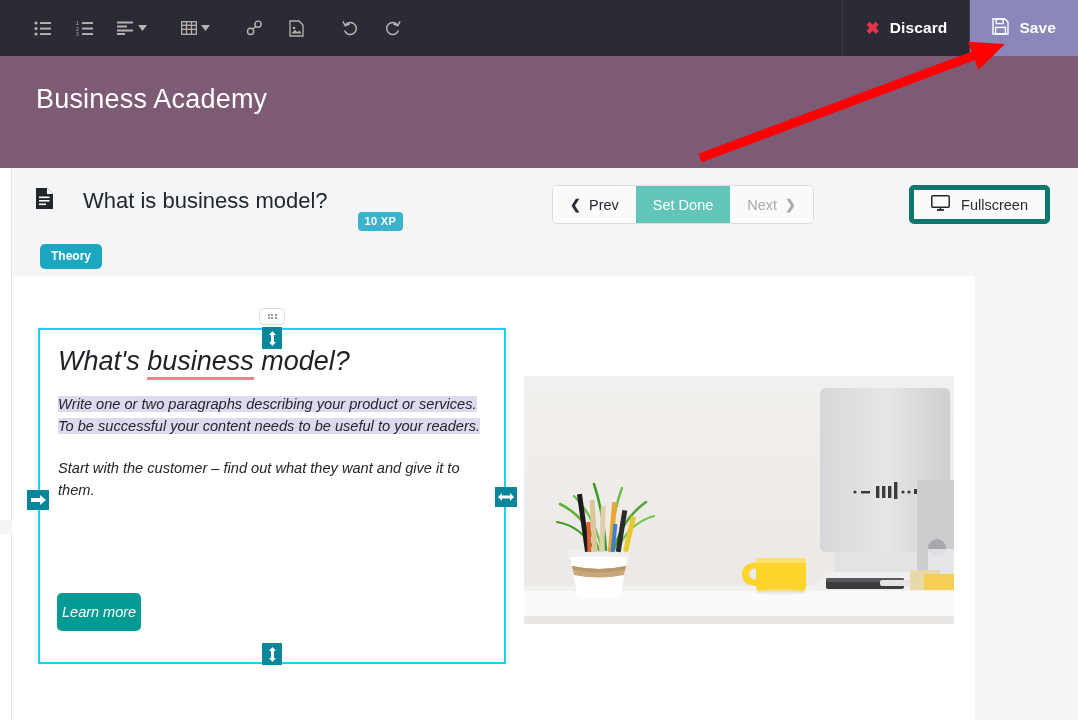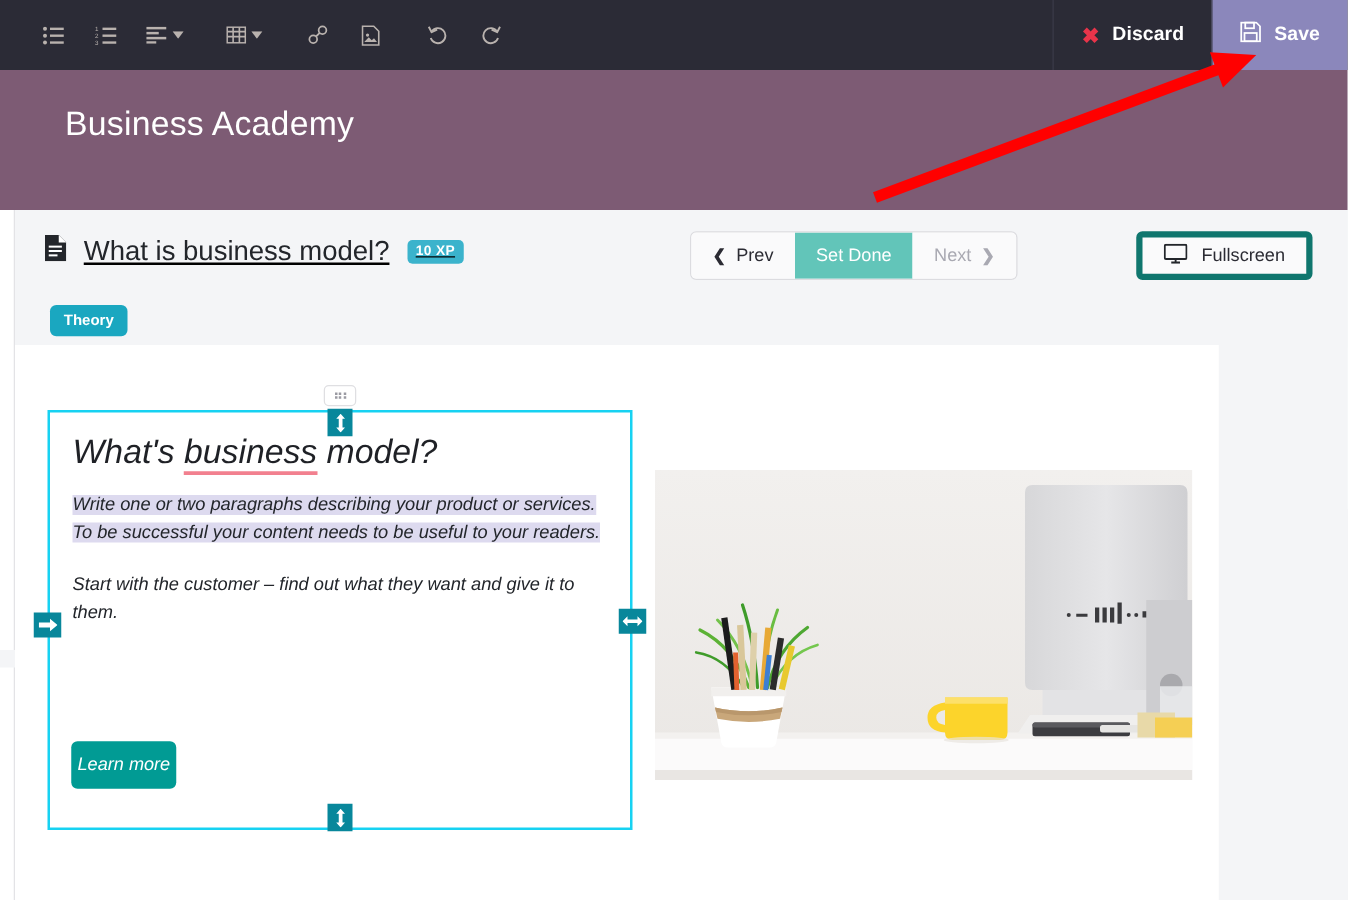--- a/index.html
+++ b/index.html
@@ -42,21 +42,21 @@
   }
   .x-icon { color: #e8344a; font-size: 17px; font-weight: bold; line-height: 1; }
 
   
   .course-header {
     position: absolute; top: 56px; left: 0;
     width: 1078px; height: 112px;
     background: #7d5b74;
   }
   .course-title {
-    position: absolute; left: 52px; top: 28px;
+    position: absolute; left: 36px; top: 28px;
     color: #ffffff; font-size: 27px; font-weight: normal;
     letter-spacing: .2px;
   }
   .progress-row {
     position: absolute; left: 38px; top: 130px;
     display: flex; align-items: center; gap: 12px;
   }
   .progress-track {
     width: 468px; height: 11px; border-radius: 6px;
     background: #5e4357;
@@ -78,29 +78,30 @@
   }
 
   
   .lesson-bar {
     position: absolute; top: 168px; left: 12px;
     width: 1066px; height: 110px;
     background: #f4f5f7;
   }
   .lesson-title-row {
     position: absolute; left: 24px; top: 20px;
-    display: flex; align-items: center; gap: 14px; text-decoration: underline;
+    display: flex; align-items: flex-start; gap: 30px;
   }
   .doc-icon { color: #23262b; }
   .lesson-title { font-size: 22px; color: #23262b; }
   .xp-badge {
     background: #3bb3cc; color: #ffffff;
     font-size: 11px; font-weight: bold;
     padding: 3px 7px 4px; border-radius: 4px;
     letter-spacing: .3px;
+    margin-top: 24px;
   }
 
   .nav-group {
     position: absolute; right: 264px; top: 17px;
     display: flex; align-items: stretch;
     height: 39px;
     border: 1px solid #dcdce0; border-radius: 5px;
     background: #fafafb; overflow: hidden;
   }
   .nav-btn {

